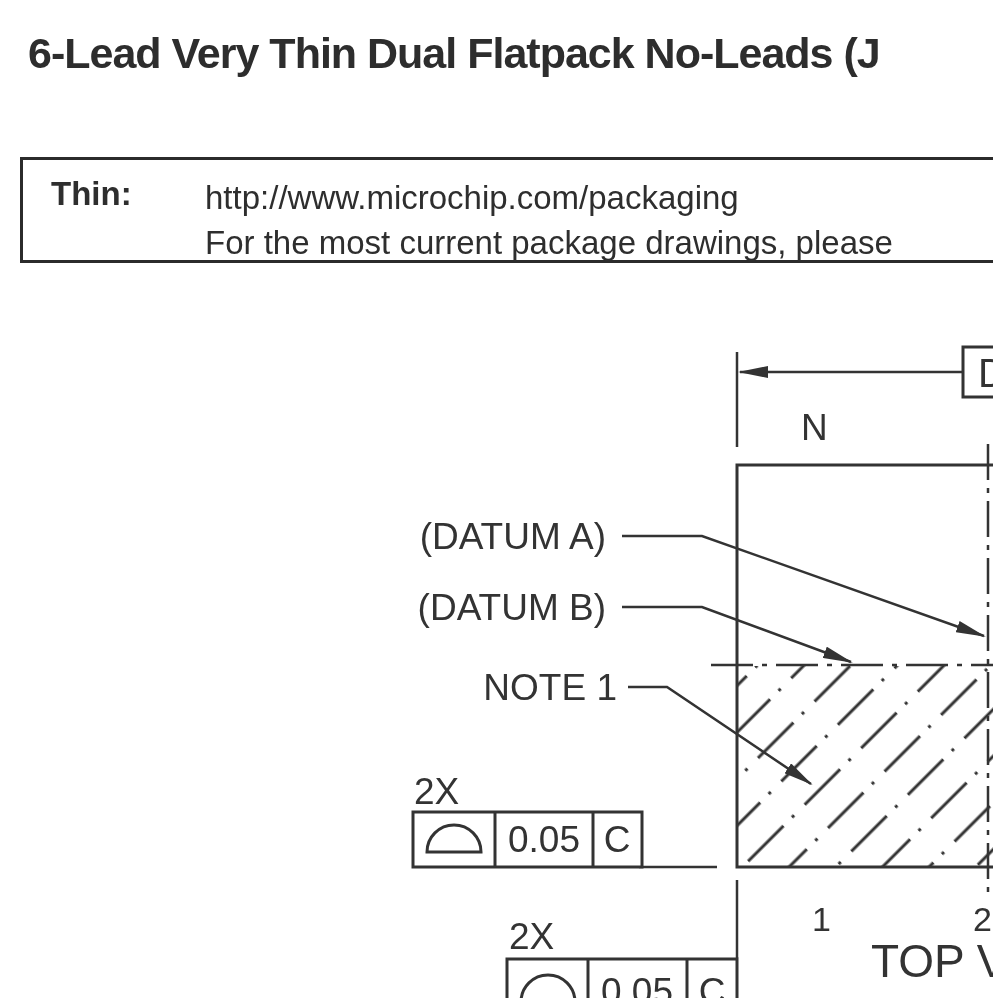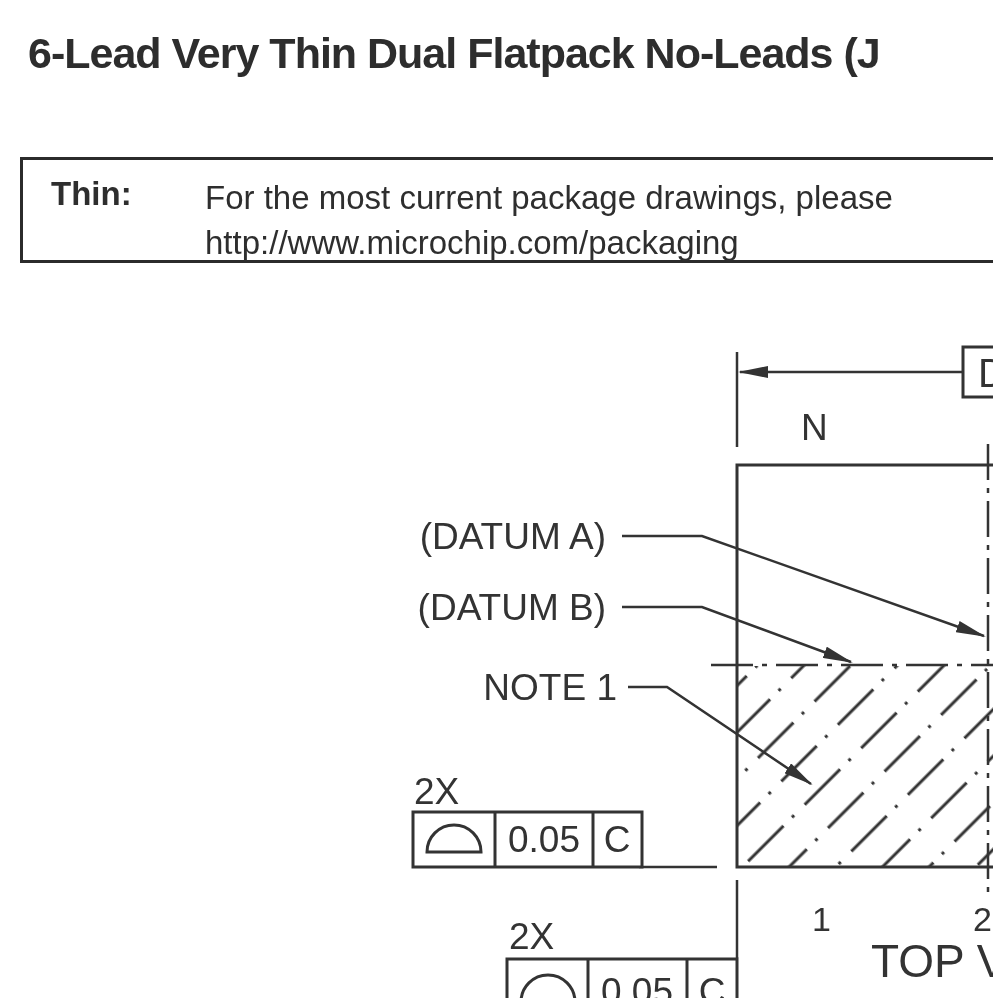--- a/index.html
+++ b/index.html
@@ -41,22 +41,22 @@
 </head>
 <body>
 
 <div class="page">
 
   <div class="title">6-Lead Very Thin Dual Flatpack No-Leads (J</div>
 
   <div class="note-box">
     <span class="note-label">Thin:</span>
     <div class="note-text">
+      <div>http://www.microchip.com/packaging</div>
       <div>For the most current package drawings, please</div>
-      <div>http://www.microchip.com/packaging</div>
     </div>
   </div>
 
   <svg class="drawing" width="993" height="998" viewBox="0 0 993 998">
     <defs>
       <marker id="arw" viewBox="0 0 30 12" refX="28" refY="6" markerWidth="30" markerHeight="12" markerUnits="userSpaceOnUse" orient="auto">
         <path d="M0 0 L30 6 L0 12 Z" fill="#333333"></path>
       </marker>
       <pattern id="hatch" width="80" height="33" patternUnits="userSpaceOnUse" patternTransform="rotate(-45)">
         <line x1="0" y1="16" x2="80" y2="16" stroke="#333333" stroke-width="3" stroke-dasharray="50 12 3 15"></line>

